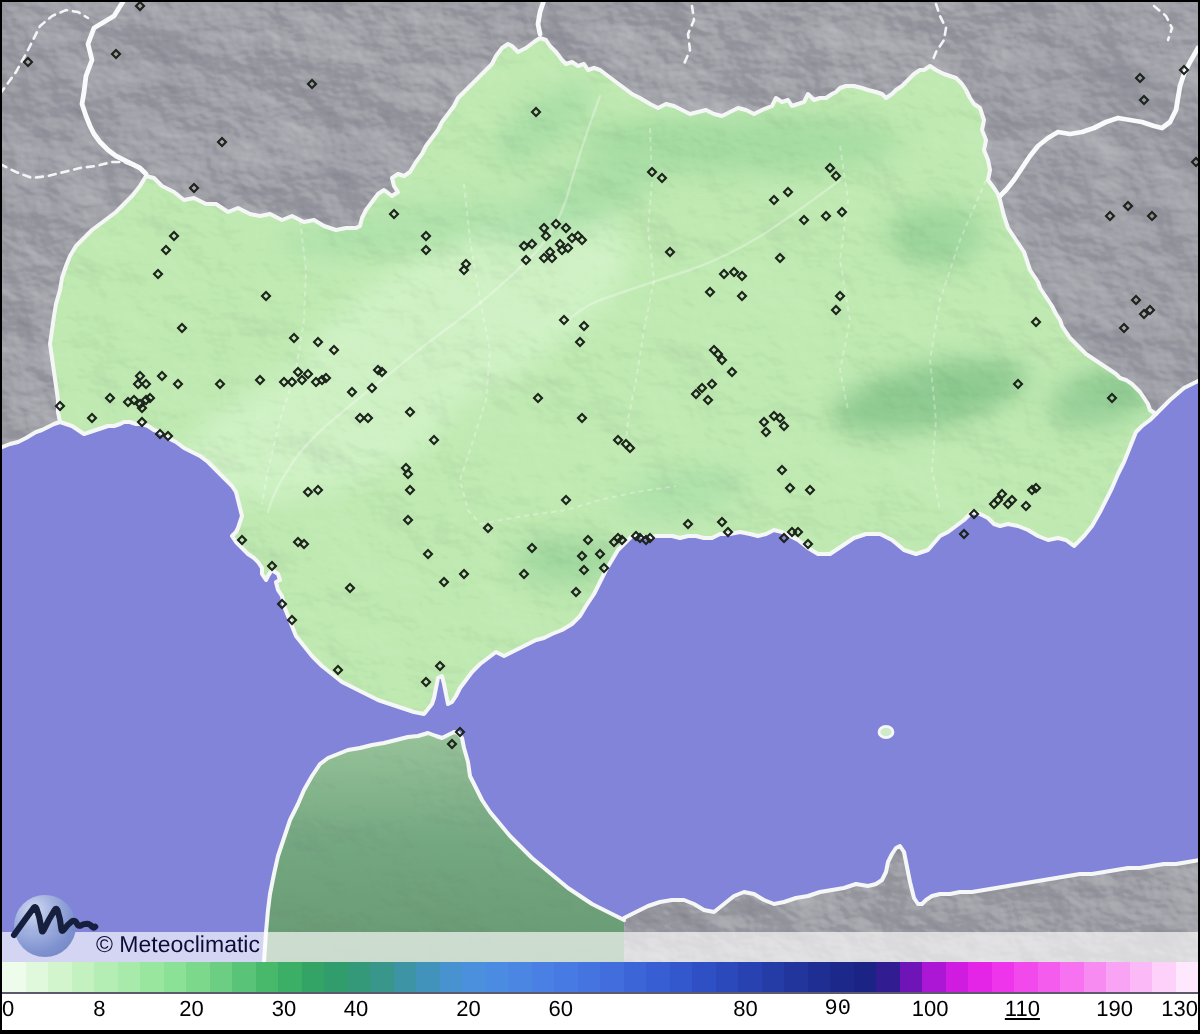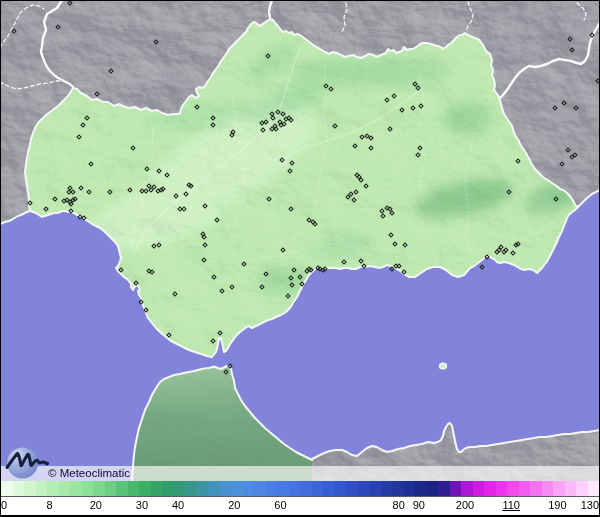--- a/index.html
+++ b/index.html
@@ -422,23 +422,23 @@
 <div id="scale-underline"></div>
 <div id="ticks">
       <span class="tick first" style="left: 1px;">0</span>
       <span class="tick" style="left: 49.6538px;">8</span>
       <span class="tick" style="left: 95.8077px; text-align: center;">20</span>
       <span class="tick" style="left: 141.962px;">30</span>
       <span class="tick" style="left: 178px;">40</span>
       <span class="tick" style="left: 234.269px;">20</span>
       <span class="tick" style="left: 280.423px;">60</span>
       <span class="tick" style="left: 326.577px; margin-top: 19px;">70</span>
-      <span class="tick" style="left: 372.731px; margin-left: 26px;">80</span>
-      <span class="tick" style="left: 418.885px;">90</span>
-      <span class="tick" style="left: 465.038px;">200</span>
+      <span class="tick" style="left: 372.731px;">80</span>
+      <span class="tick" style="left: 418.885px; font-family: Liberation Mono, monospace;">90</span>
+      <span class="tick" style="left: 465.038px;">100</span>
       <span class="tick" style="left: 511.192px; text-decoration: underline;">110</span>
       <span class="tick" style="left: 557.346px;">190</span>
       <span class="tick last" style="left: 599px;">130</span>
     </div>
 <div id="bottom-black"></div>
 <div id="edge"></div>
 
 </div>
 
 </body></html>

